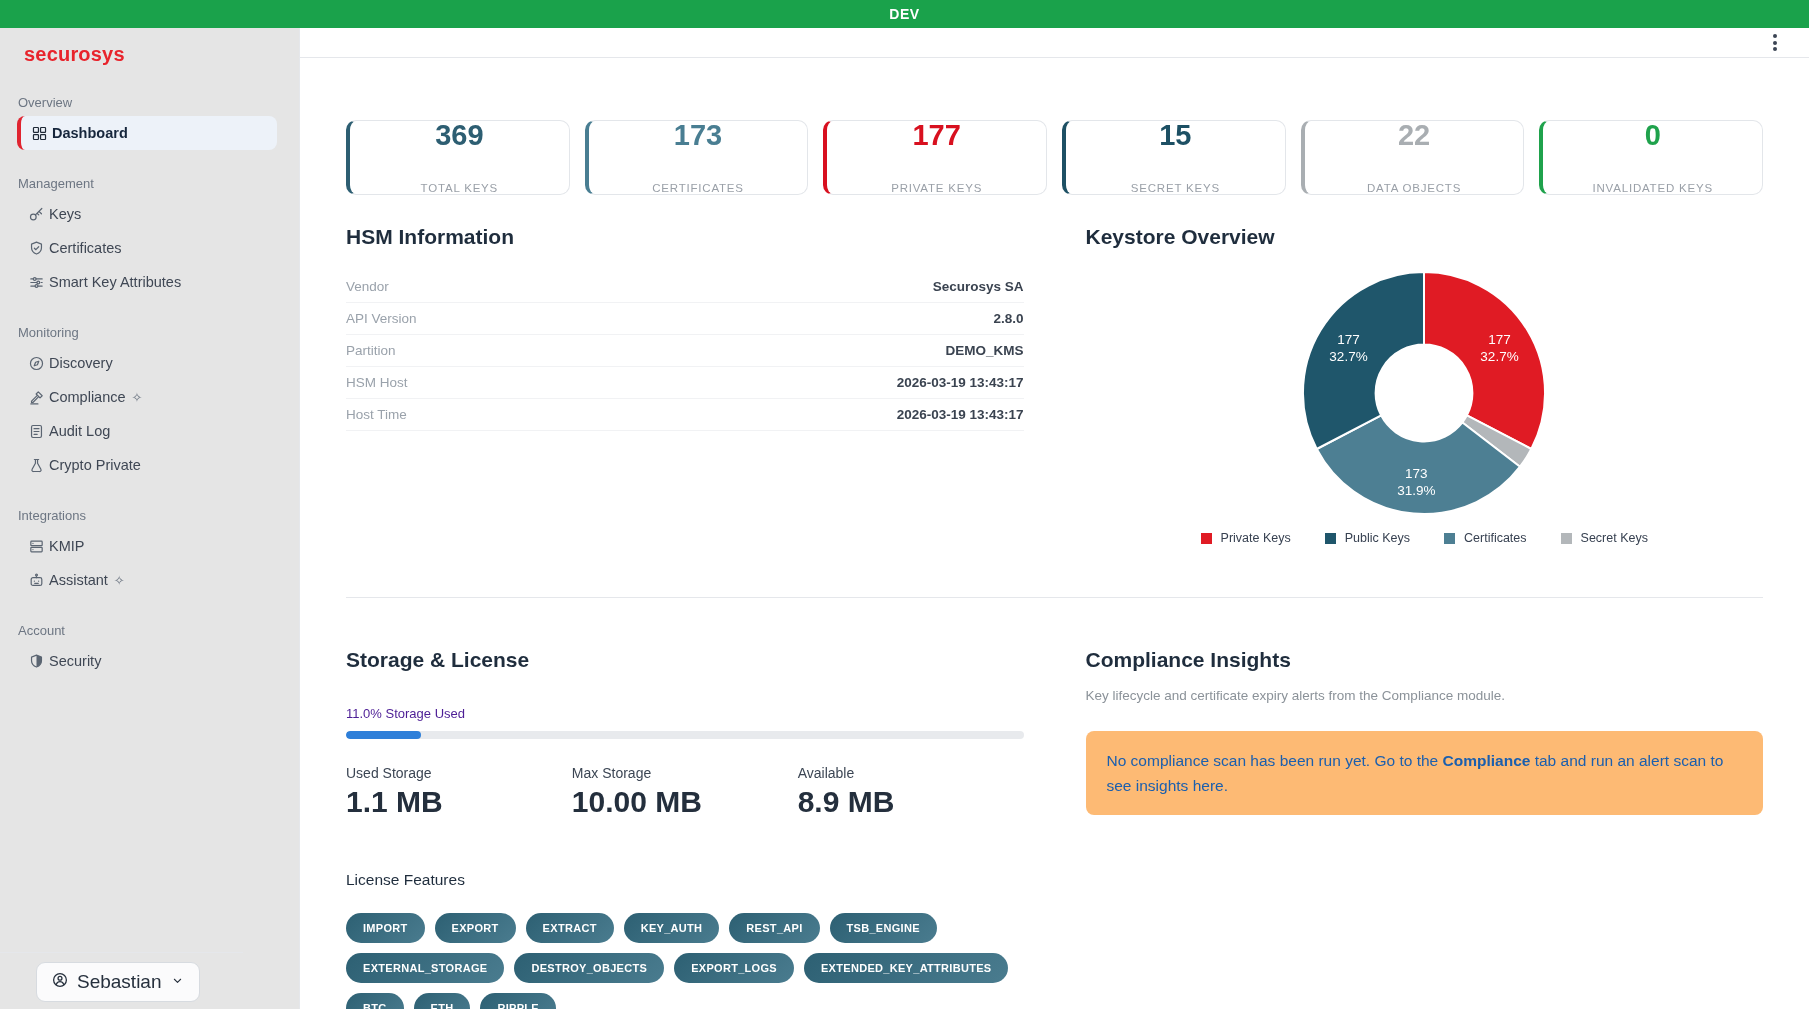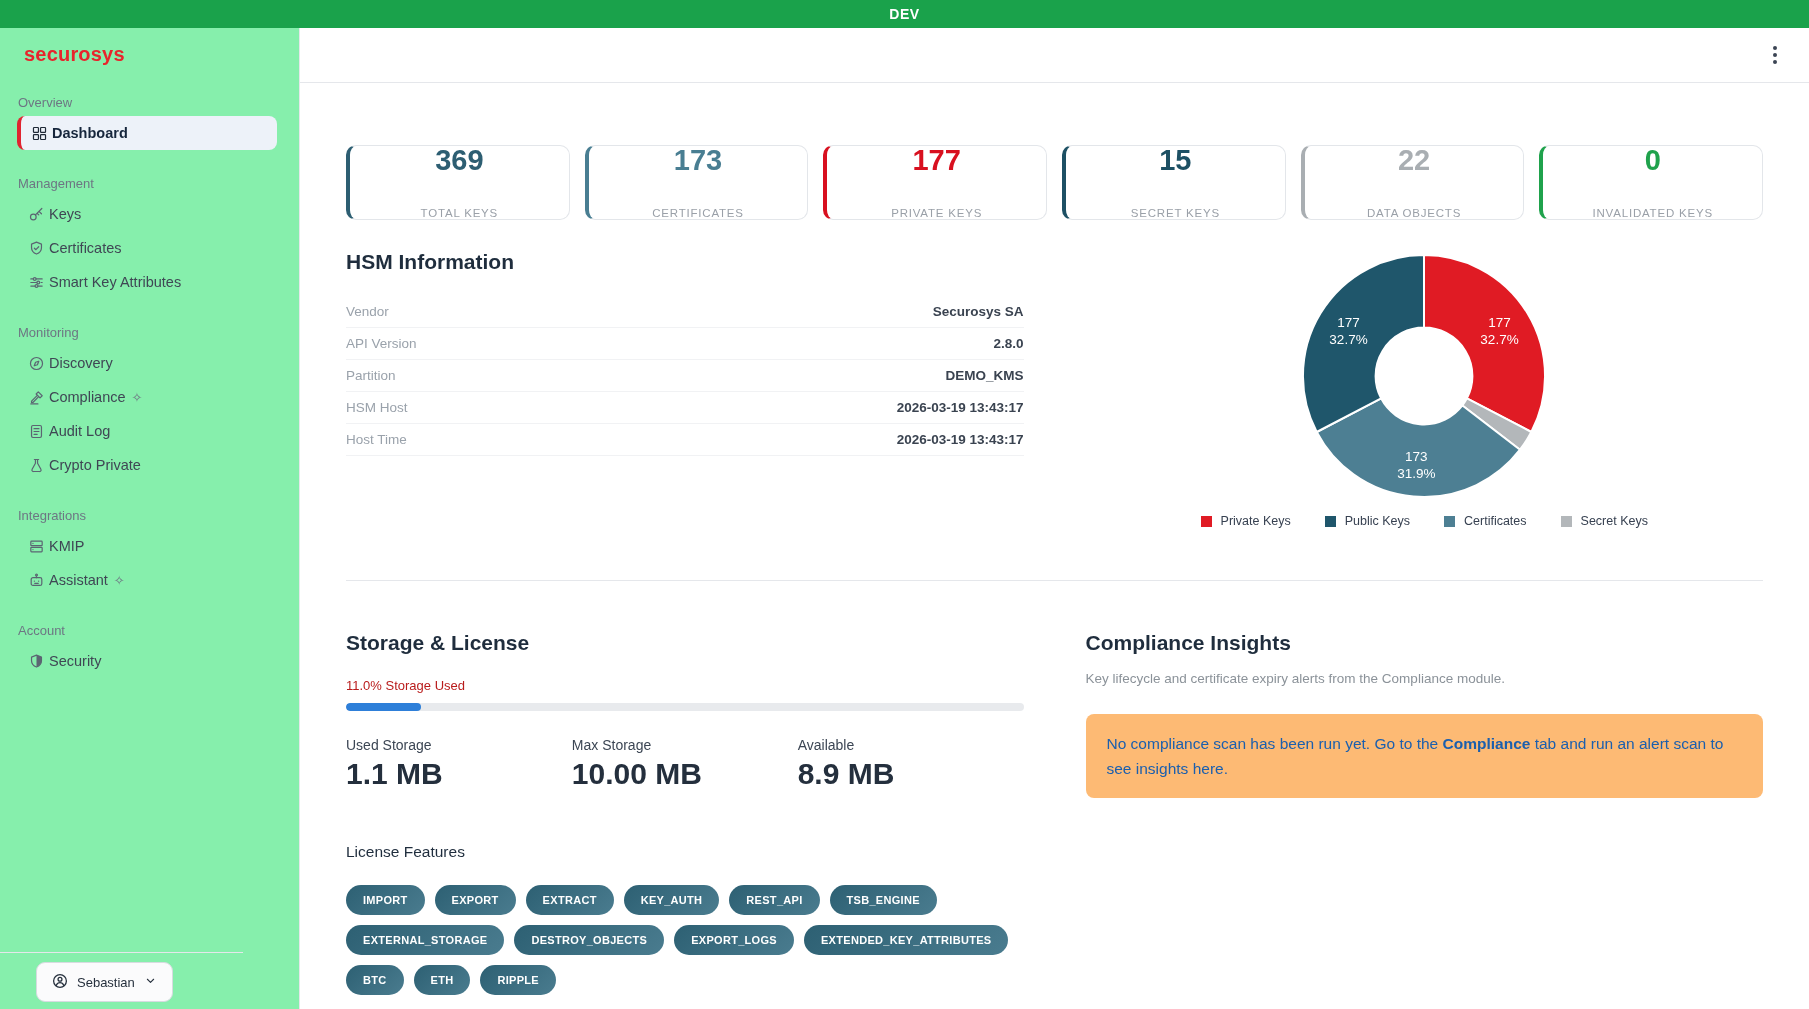--- a/index.html
+++ b/index.html
@@ -11,21 +11,21 @@
   
   .env-banner {
     height:28px; background:#1aa24b; color:#ffffff;
     display:flex; align-items:center; justify-content:center;
     font-size:14px; font-weight:bold; letter-spacing:.5px;
   }
   
   .app { display:flex; height:981px; }
   .sidebar {
     width:300px; flex:0 0 300px; border-right:1px solid #e5e7eb;
-    position:relative; background:#86efac;
+    position:relative; background:#e5e5e5;
   }
   .logo {
     height:55px; padding:15px 0 0 24px;
     font-size:20px; font-weight:600; color:#e8242c; letter-spacing:.2px;
   }
   .nav { padding-top:12px; }
   .nav-section { margin-top:26px; }
   .nav-section:first-child { margin-top:0; }
   .nav-section-title {
     padding:0 0 6px 18px; font-size:13px; color:#6d7683;
@@ -41,21 +41,21 @@
     font-weight:bold; color:#16263c;
   }
   .nav-item.active .ico { color:#1f2937; }
   .nav-suffix { color:#6d7683; font-size:13px; margin-left:2px; }
   .sidebar-footer { position:absolute; left:0; right:0; bottom:0; padding:0 0 7px 0; }
   .sidebar-footer .divider { border-top:1px solid #e5e7eb; margin:0 56px 9px 0; }
   .user-btn {
     margin-left:36px; height:40px; padding:0 14px;
     display:inline-flex; align-items:center; gap:8px;
     background:#fbfbfc; border:1px solid #d7dbe0; border-radius:9px;
-    font-family:inherit; font-size:13px; color:#26303d; cursor:pointer;
+    font-family:inherit; font-size:19px; color:#26303d; cursor:pointer;
   }
   .user-btn svg { color:#26303d; }
   
   .main { flex:1; display:flex; flex-direction:column; }
   .topbar {
     height:55px; border-bottom:1px solid #e5e7eb;
     display:flex; align-items:center; justify-content:flex-end; padding-right:26px;
   }
   .kebab { background:none; border:none; cursor:pointer; padding:6px; display:flex; flex-direction:column; gap:2.6px; }
   .kebab i { width:4px; height:4px; border-radius:50%; background:#3c4554; }
@@ -81,21 +81,21 @@
   .hsm-value { font-size:13.5px; font-weight:bold; color:#3a4350; }
   
   .donut-wrap { display:flex; justify-content:center; margin-top:4px; }
   .legend { display:flex; justify-content:center; gap:34px; margin-top:16px; }
   .legend-item { display:flex; align-items:center; gap:9px; font-size:12.5px; color:#374151; }
   .legend-swatch { width:11px; height:11px; display:inline-block; }
   
   .section-divider { border:none; border-top:1px solid #e5e7eb; margin-top:52px; }
   .grid.lower { margin-top:50px; }
   
-  .usage-text { font-size:13px; color:#b91c1c; margin-top:23px; }
+  .usage-text { font-size:13px; color:#4c1d95; margin-top:34px; }
   .progress { margin-top:10px; height:8px; background:#e8eaed; border-radius:6px; overflow:hidden; }
   .progress-fill { height:100%; background:#2e7fd9; border-radius:6px; }
   .storage-stats { display:grid; grid-template-columns:1fr 1fr 1fr; margin-top:26px; }
   .storage-stat-label { font-size:14px; color:#3c4654; }
   .storage-stat-value { font-size:30px; font-weight:bold; color:#242f3d; margin-top:4px; }
   h3.sub-title { font-size:15.5px; font-weight:normal; color:#1f2d3d; margin-top:52px; }
   .features { margin-top:24px; display:flex; flex-wrap:wrap; gap:10px; max-width:690px; }
   .feature-badge {
     background:linear-gradient(135deg,#2d6073,#4a7c8f);
     color:#fff; font-size:11px; font-weight:bold; letter-spacing:.3px;
@@ -315,20 +315,21 @@
                 <span class="hsm-value">2026-03-19 13:43:17</span>
               </div>
               <div class="hsm-row">
                 <span class="hsm-label">Host Time</span>
                 <span class="hsm-value">2026-03-19 13:43:17</span>
               </div>
             </div>
         </section>
 
         <section>
+          <h2 class="panel-title">Keystore Overview</h2>
           <div class="donut-wrap">
             <svg id="donut" width="244" height="244" viewBox="0 0 244 244">
                 <path d="M122.0 1.0 A121 121 0 0 1 229.3 178.0 L164.9 144.4 A48.400000000000006 48.400000000000006 0 0 0 122.0 73.6 Z" fill="#e01b24" stroke="#ffffff" stroke-width="2" stroke-linejoin="round"></path>
                 <text x="197.5" y="76.2" text-anchor="middle" fill="#ffffff" font-size="13.5" font-family="Liberation Sans, DejaVu Sans, sans-serif"><tspan x="197.5" dy="-3">177</tspan><tspan x="197.5" dy="17">32.7%</tspan></text>
                 <path d="M229.3 178.0 A121 121 0 0 1 218.0 195.7 L160.4 151.5 A48.400000000000006 48.400000000000006 0 0 0 164.9 144.4 Z" fill="#b3b7ba" stroke="#ffffff" stroke-width="2" stroke-linejoin="round"></path>
                 <path d="M218.0 195.7 A121 121 0 0 1 14.7 178.0 L79.1 144.4 A48.400000000000006 48.400000000000006 0 0 0 160.4 151.5 Z" fill="#4d7f93" stroke="#ffffff" stroke-width="2" stroke-linejoin="round"></path>
                 <text x="114.3" y="210.0" text-anchor="middle" fill="#ffffff" font-size="13.5" font-family="Liberation Sans, DejaVu Sans, sans-serif"><tspan x="114.3" dy="-3">173</tspan><tspan x="114.3" dy="17">31.9%</tspan></text>
                 <path d="M14.7 178.0 A121 121 0 0 1 122.0 1.0 L122.0 73.6 A48.400000000000006 48.400000000000006 0 0 0 79.1 144.4 Z" fill="#1f566b" stroke="#ffffff" stroke-width="2" stroke-linejoin="round"></path>
                 <text x="46.5" y="76.2" text-anchor="middle" fill="#ffffff" font-size="13.5" font-family="Liberation Sans, DejaVu Sans, sans-serif"><tspan x="46.5" dy="-3">177</tspan><tspan x="46.5" dy="17">32.7%</tspan></text>
               </svg>

